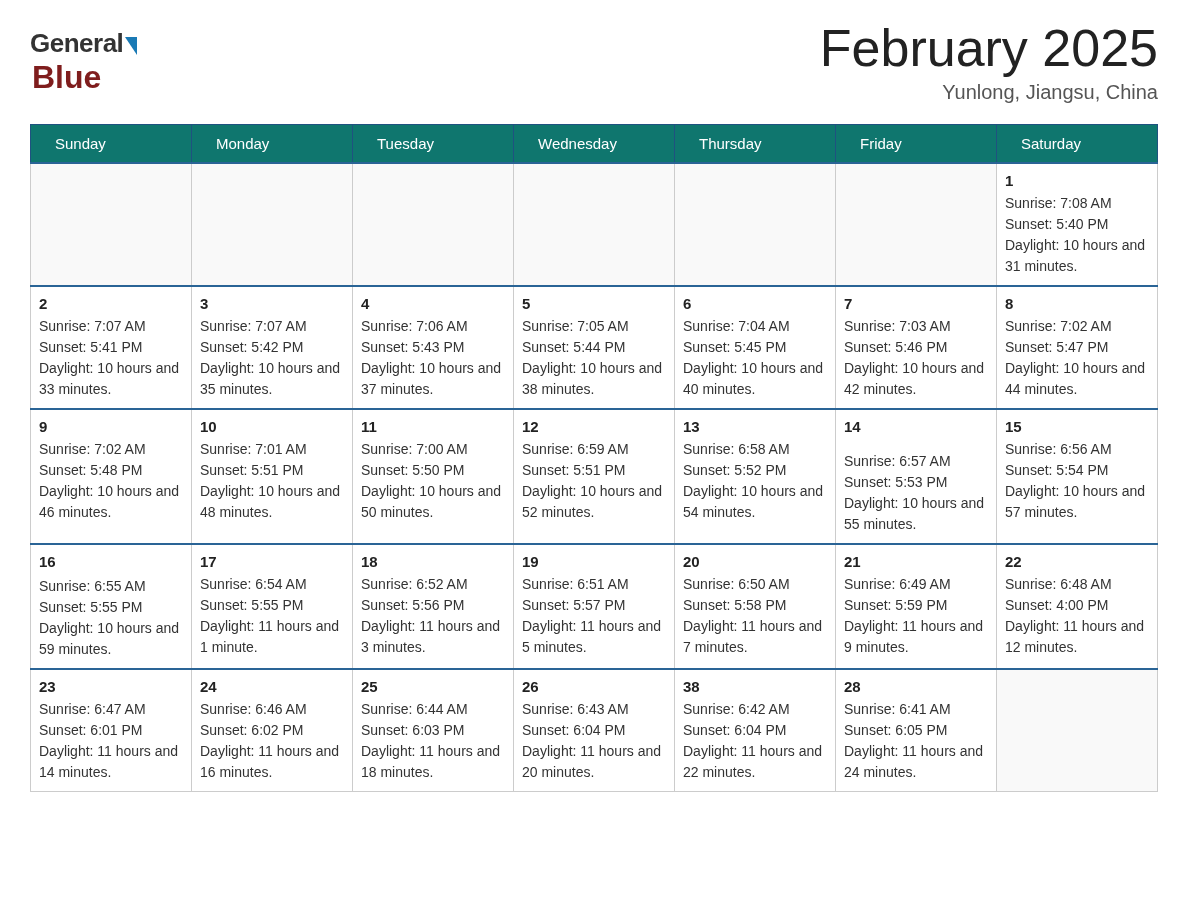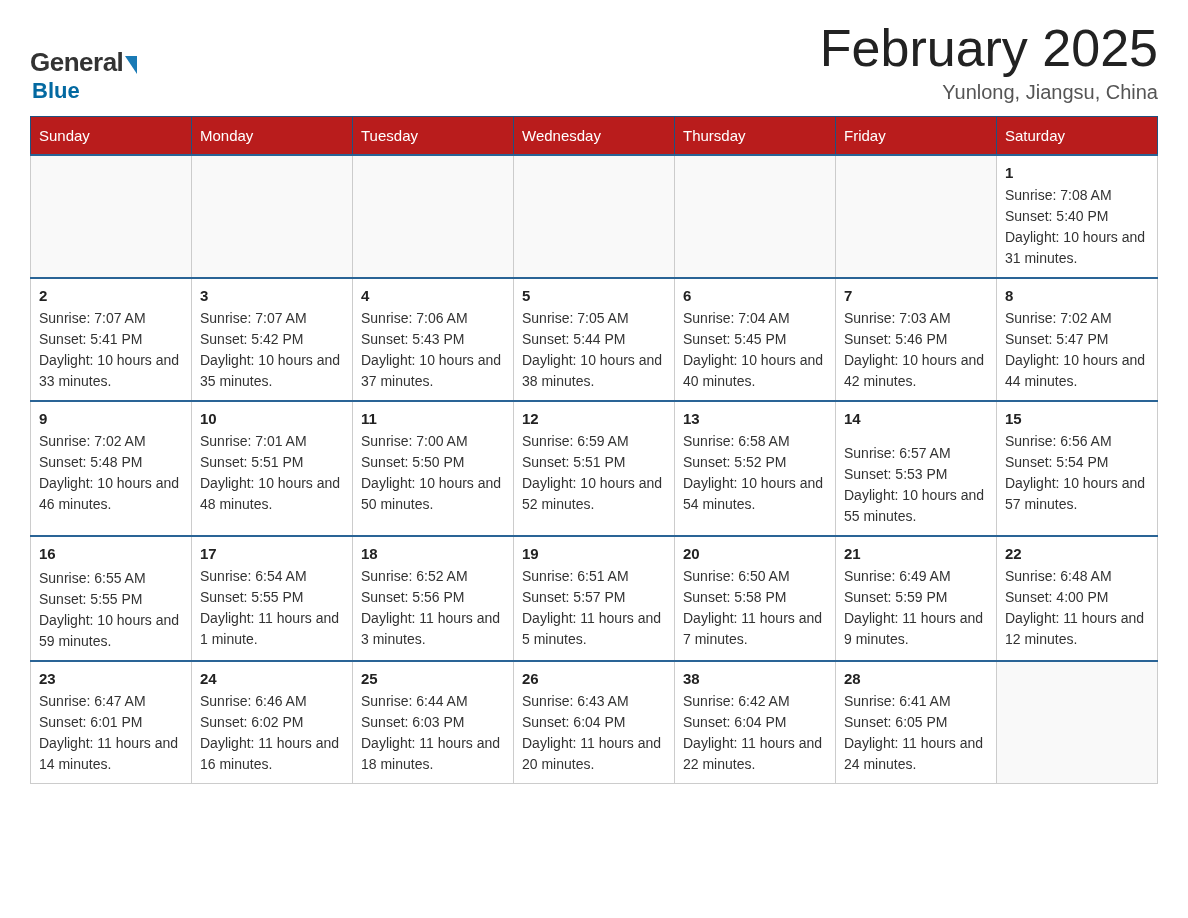--- a/index.html
+++ b/index.html
@@ -6,22 +6,22 @@
     body {
       font-family: Arial, sans-serif;
       background: #fff;
       padding: 20px 30px;
       width: 1188px;
       min-height: 918px;
     }
     .header {
       display: flex;
       justify-content: space-between;
-      align-items: flex-end;
-      margin-bottom: 12px;
+      align-items: center;
+      margin-bottom: 20px;
     }
     .logo {
       display: flex;
       flex-direction: column;
       align-items: flex-start;
     }
     .logo-top {
       display: flex;
       align-items: center;
     }
@@ -34,23 +34,23 @@
     .logo-arrow {
       width: 0;
       height: 0;
       border-left: 12px solid transparent;
       border-right: 0px solid transparent;
       border-top: 18px solid #1a7ab5;
       margin-left: 2px;
       margin-top: 4px;
     }
     .logo-blue {
-      font-size: 22px;
+      font-size: 32px;
       font-weight: bold;
-      color: #0369a1;
+      color: #7f1d1d;
       margin-left: 2px;
     }
     .title-block {
       text-align: right;
     }
     .month-title {
       font-size: 52px;
       font-weight: 300;
       color: #222;
       line-height: 1.1;
@@ -59,23 +59,23 @@
       font-size: 20px;
       color: #555;
       margin-top: 4px;
     }
     .calendar {
       width: 100%;
       border-collapse: collapse;
       margin-top: 8px;
     }
     .calendar th {
-      background-color: #b91c1c;
+      background-color: #0f766e;
       color: #fff;
-      padding: 10px 8px;
+      padding: 10px 24px;
       font-size: 15px;
       font-weight: normal;
       text-align: left;
       border: 1px solid #1f5280;
     }
     .calendar td {
       vertical-align: top;
       border: 1px solid #ccc;
       padding: 8px 8px 8px 8px;
       width: 14.28%;

